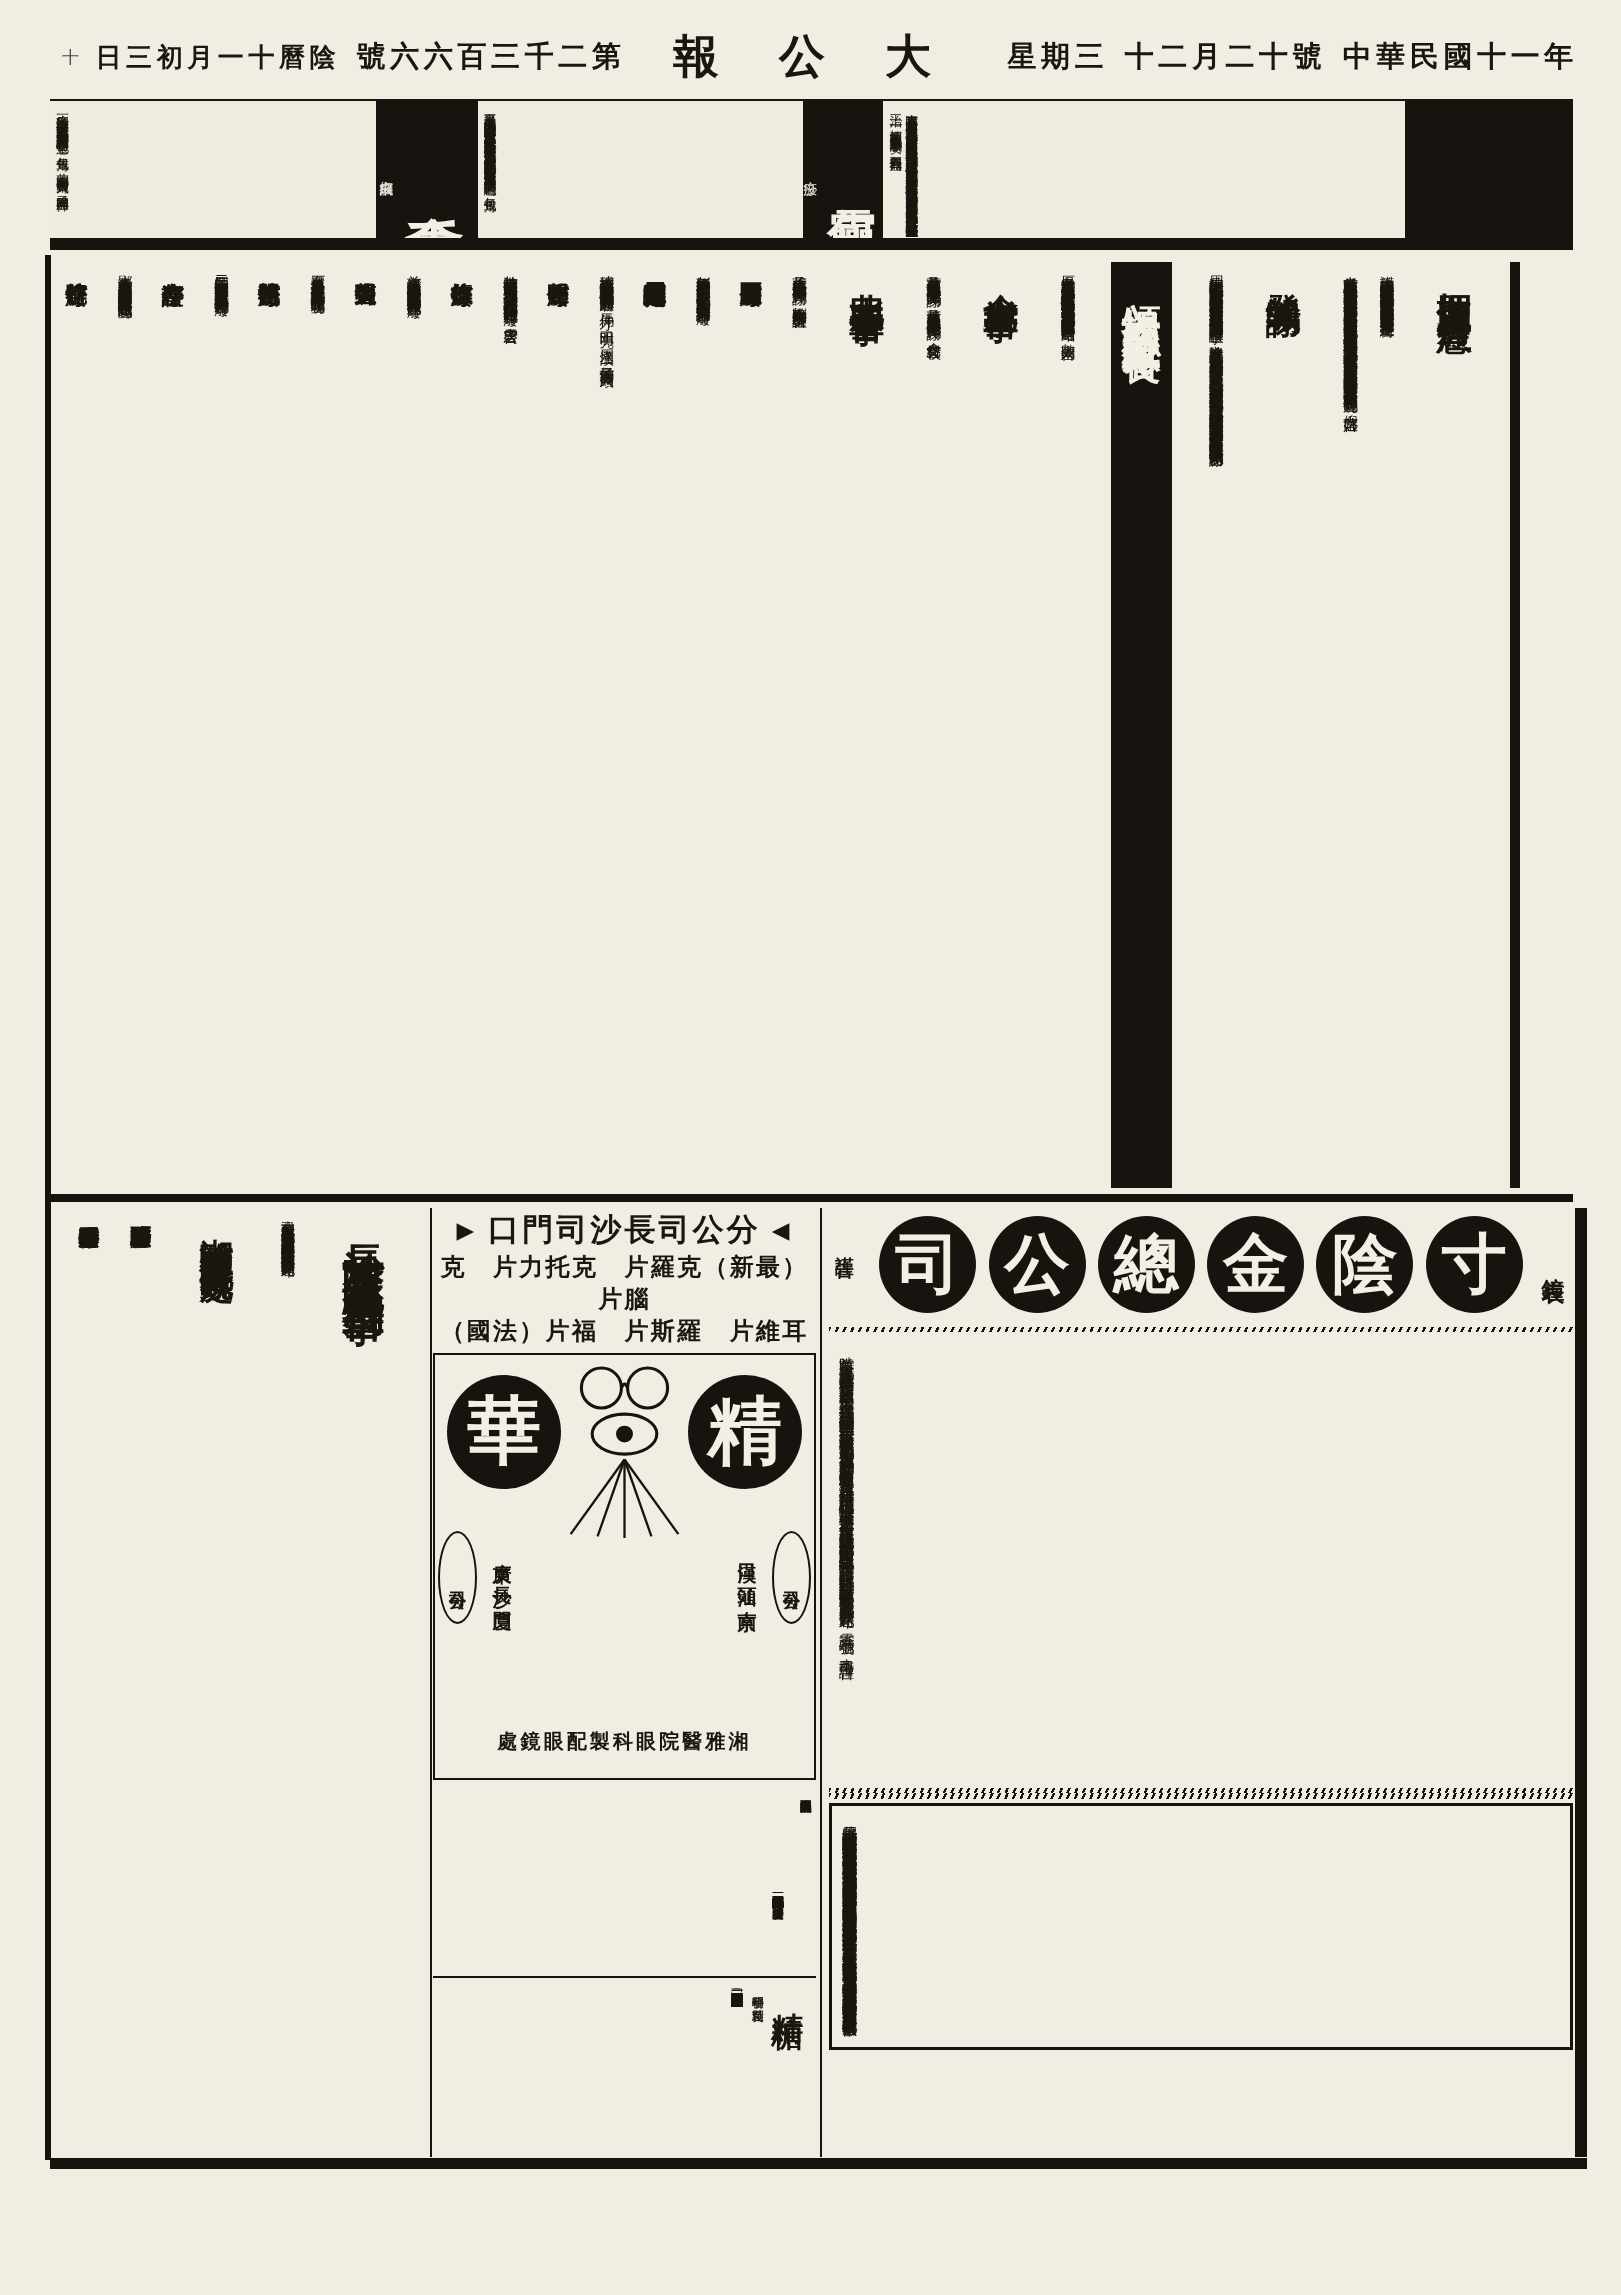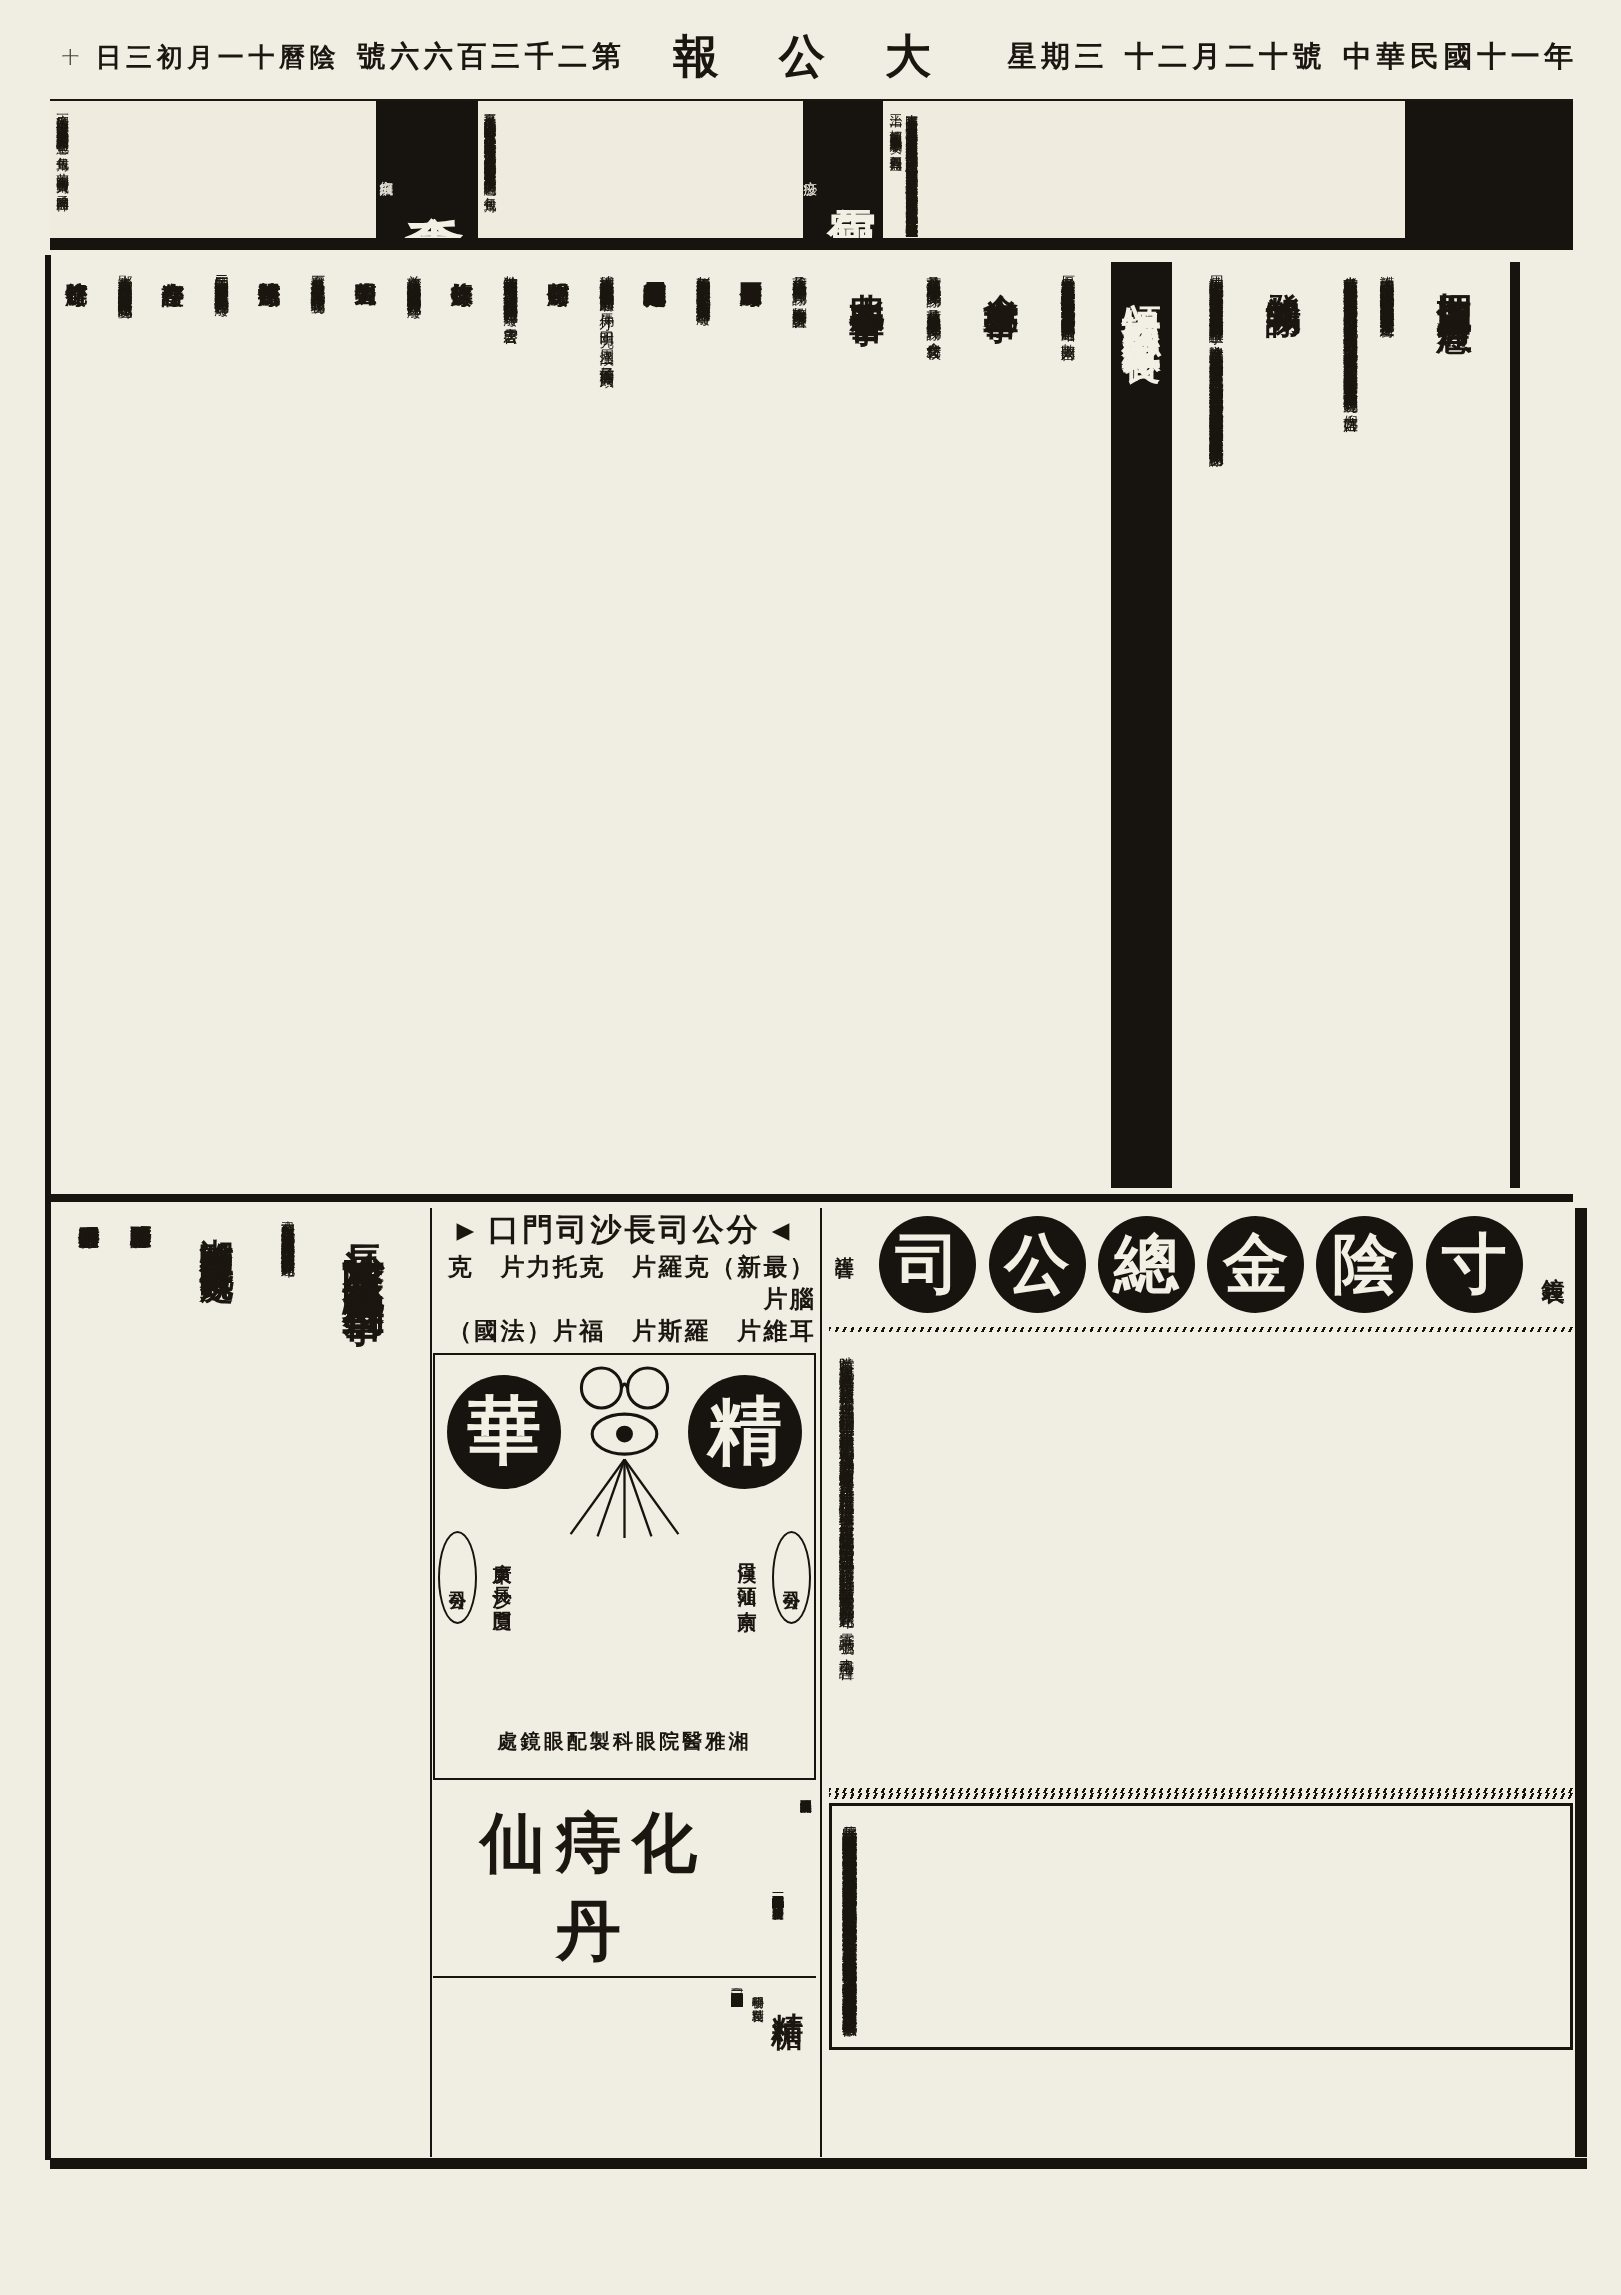--- a/index.html
+++ b/index.html
@@ -49,21 +49,21 @@
   .w-side{font-size:23px;font-weight:bold;letter-spacing:3.1px;}
   .w-body{height:363px;margin-top:12.3px;font-size:15.4px;line-height:21px;letter-spacing:1.5px;overflow:hidden;padding:0 7.7px;}
   .tonic{left:829px;top:1788px;width:744px;height:369px;overflow:hidden;}
   .t-title{text-align:center;font-size:74px;font-weight:bold;letter-spacing:26px;height:99px;line-height:99px;}
   .t-box{border:3.1px solid #17130e;height:241px;margin-top:4.6px;overflow:hidden;}
   .t-box .v{height:228px;padding:6.2px 7.7px;font-size:15.4px;line-height:21px;letter-spacing:0.8px;}
   .optical{left:433px;top:1208px;width:383px;height:574px;overflow:hidden;}
   .o-head{display:flex;flex-direction:row-reverse;align-items:center;justify-content:center;gap:10.8px;
           font-size:31px;font-weight:bold;height:43px;letter-spacing:3.1px;}
   .o-arrow{font-size:23px;}
-  .o-lens{text-align:right;font-size:24px;font-weight:bold;line-height:32px;letter-spacing:2.3px;}
+  .o-lens{text-align:center;font-size:24px;font-weight:bold;line-height:32px;letter-spacing:2.3px;}
   .o-logo{border:2.3px solid #17130e;height:423px;margin-top:6.2px;position:relative;overflow:hidden;}
   .o-ell{position:absolute;top:20px;width:114px;height:114px;border-radius:50%;background:#17130e;
          color:#f2efe4;display:flex;align-items:center;justify-content:center;font-size:74px;font-weight:bold;}
   .o-oval{position:absolute;top:176px;width:35px;height:89px;border:2.3px solid #17130e;border-radius:50%;
           display:flex;align-items:center;justify-content:center;font-size:17px;font-weight:bold;}
   .o-br{position:absolute;top:193px;font-size:19px;font-weight:bold;height:123px;letter-spacing:1.5px;}
   .o-banner{position:absolute;left:20px;right:20px;bottom:74px;border:2.3px solid #17130e;text-align:center;
             font-size:34px;font-weight:bold;letter-spacing:6.2px;padding:6.2px 0;background:#f4f1e6;}
   .o-addr{position:absolute;left:0;right:0;bottom:23px;text-align:center;font-size:20px;font-weight:bold;letter-spacing:3.1px;}
   .pile{left:433px;top:1788px;width:383px;height:184px;overflow:hidden;}
@@ -242,21 +242,20 @@
     <div class="o-oval v" style="left:3.1px;">分公司</div>
     <div class="o-oval v" style="right:3.1px;">分公司</div>
     <div class="o-br v" style="right:54px;">漢口　汕頭　南京</div>
     <div class="o-br v" style="left:54px;">廣東　長沙　廈門</div>
     <div class="o-addr rtl">湘雅醫院眼科製配眼鏡處</div>
   </div>
 </div>
 
 <div class="abs pile">
   <div class="p-intro v">痔瘡之症皆由濕熱下注陰虧燥熱以致肛脈橫解變成痔瘡甚且成管脫肛</div>
-  <div class="p-title rtl">化痔仙丹</div>
   <div class="p-body v">本處秘製萬金不換化痔仙丹不論何種痔瘡以須每日服此丹三粒輕症一料包可斷根〇價目每瓶一元每料五瓶〇雙料化痔仙丹每瓶兩元八角〇如係外痔脫肛漏瘡痛徹心腑另有外科藥膏每瓶一元雙料瓶兩元〇外埠郵購寄費照加　長沙糧道街瓣香廬藥房謹啓</div>
 </div>
 
 <div class="abs sugar">
   <div class="s-label v">精糖</div>
   <div class="s-sub v">科學發明　製造精良</div>
   <div class="s-body v">所謂糖精已於本報端詳述益本監新從外洋運到一種潔白衛生精糖味極濃厚甜於冰糖約五百倍「郵包兩可抵三十餘斤冰糖」用入餅餌甜菜食物等類最合於衛生淪入酒中尤爲適宜如常應用亦滋有不便就價購物美諸君邀購一試方知吾言之不謬價目每大瓶光洋八角小瓶四角（入五折扣）代售處長沙皇殿坪大公報館內</div>
 </div>
 
 <div class="abs leftblock v">

